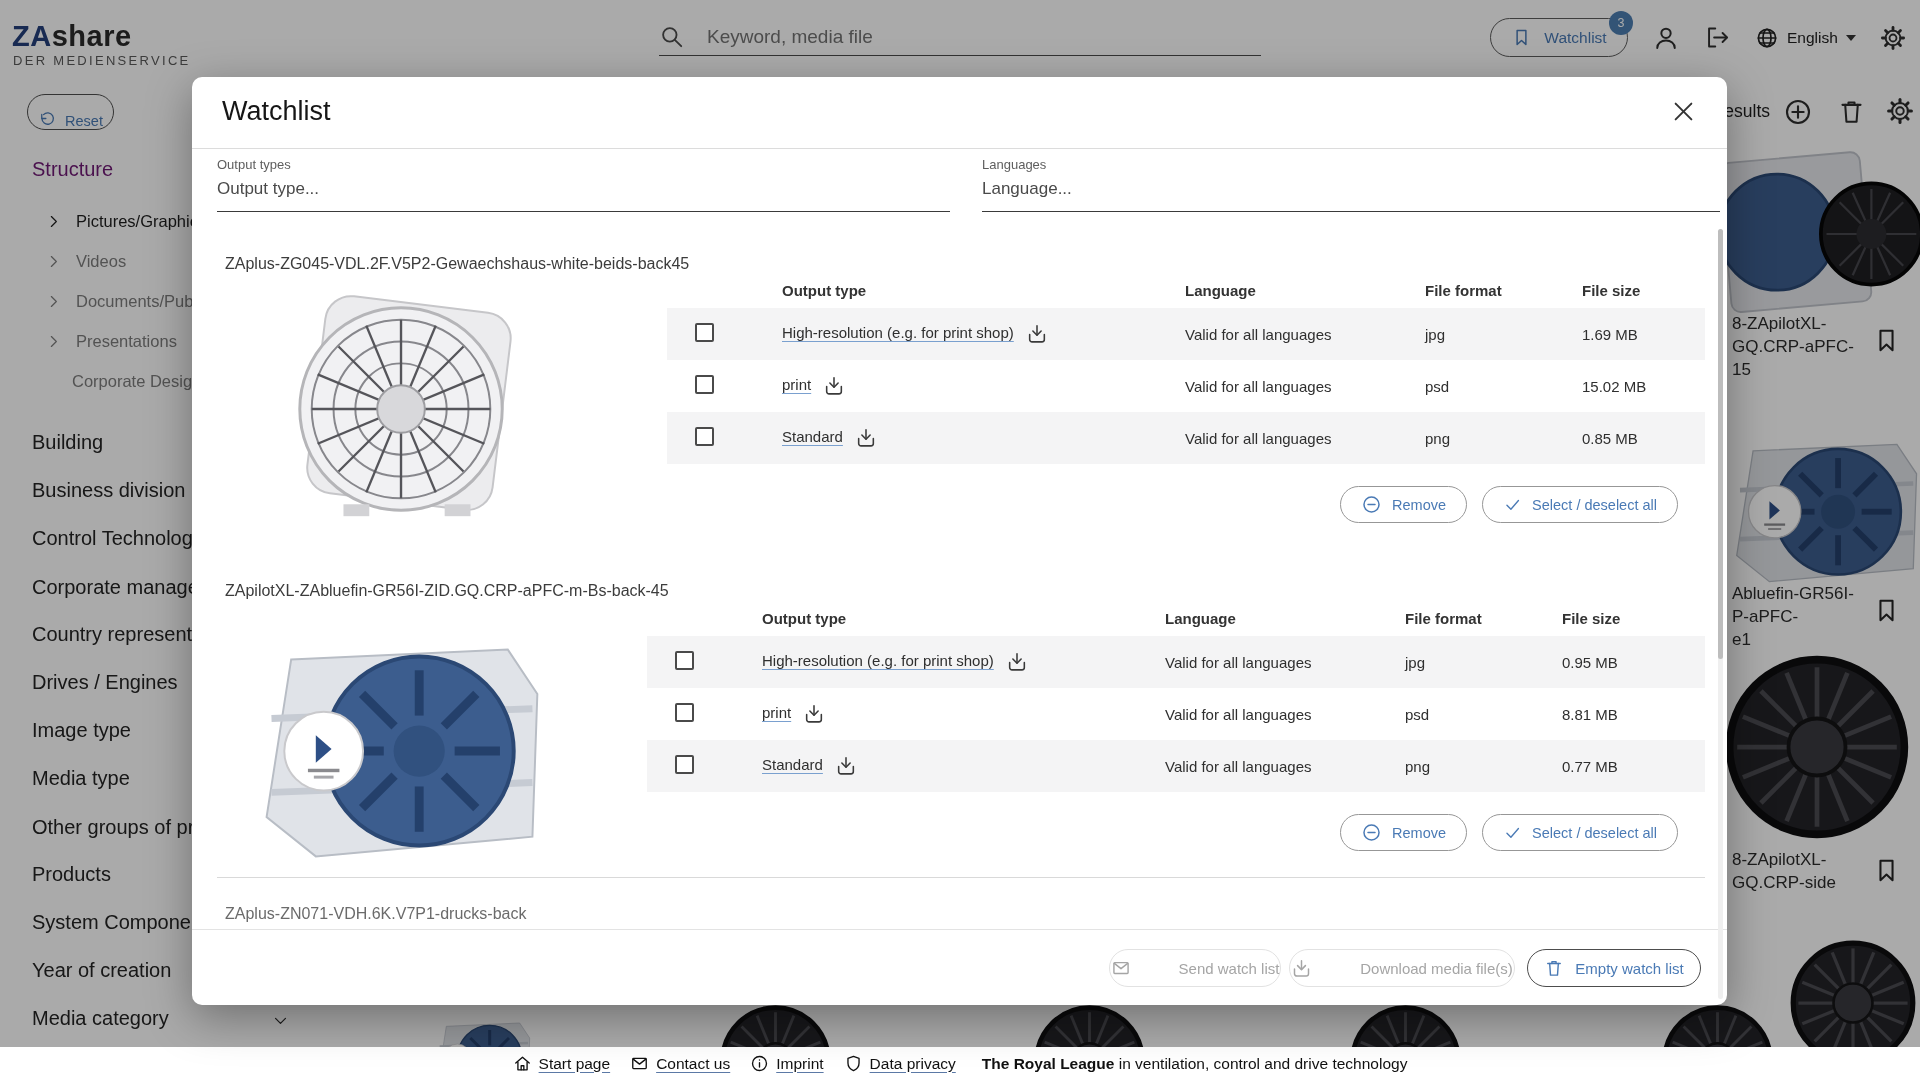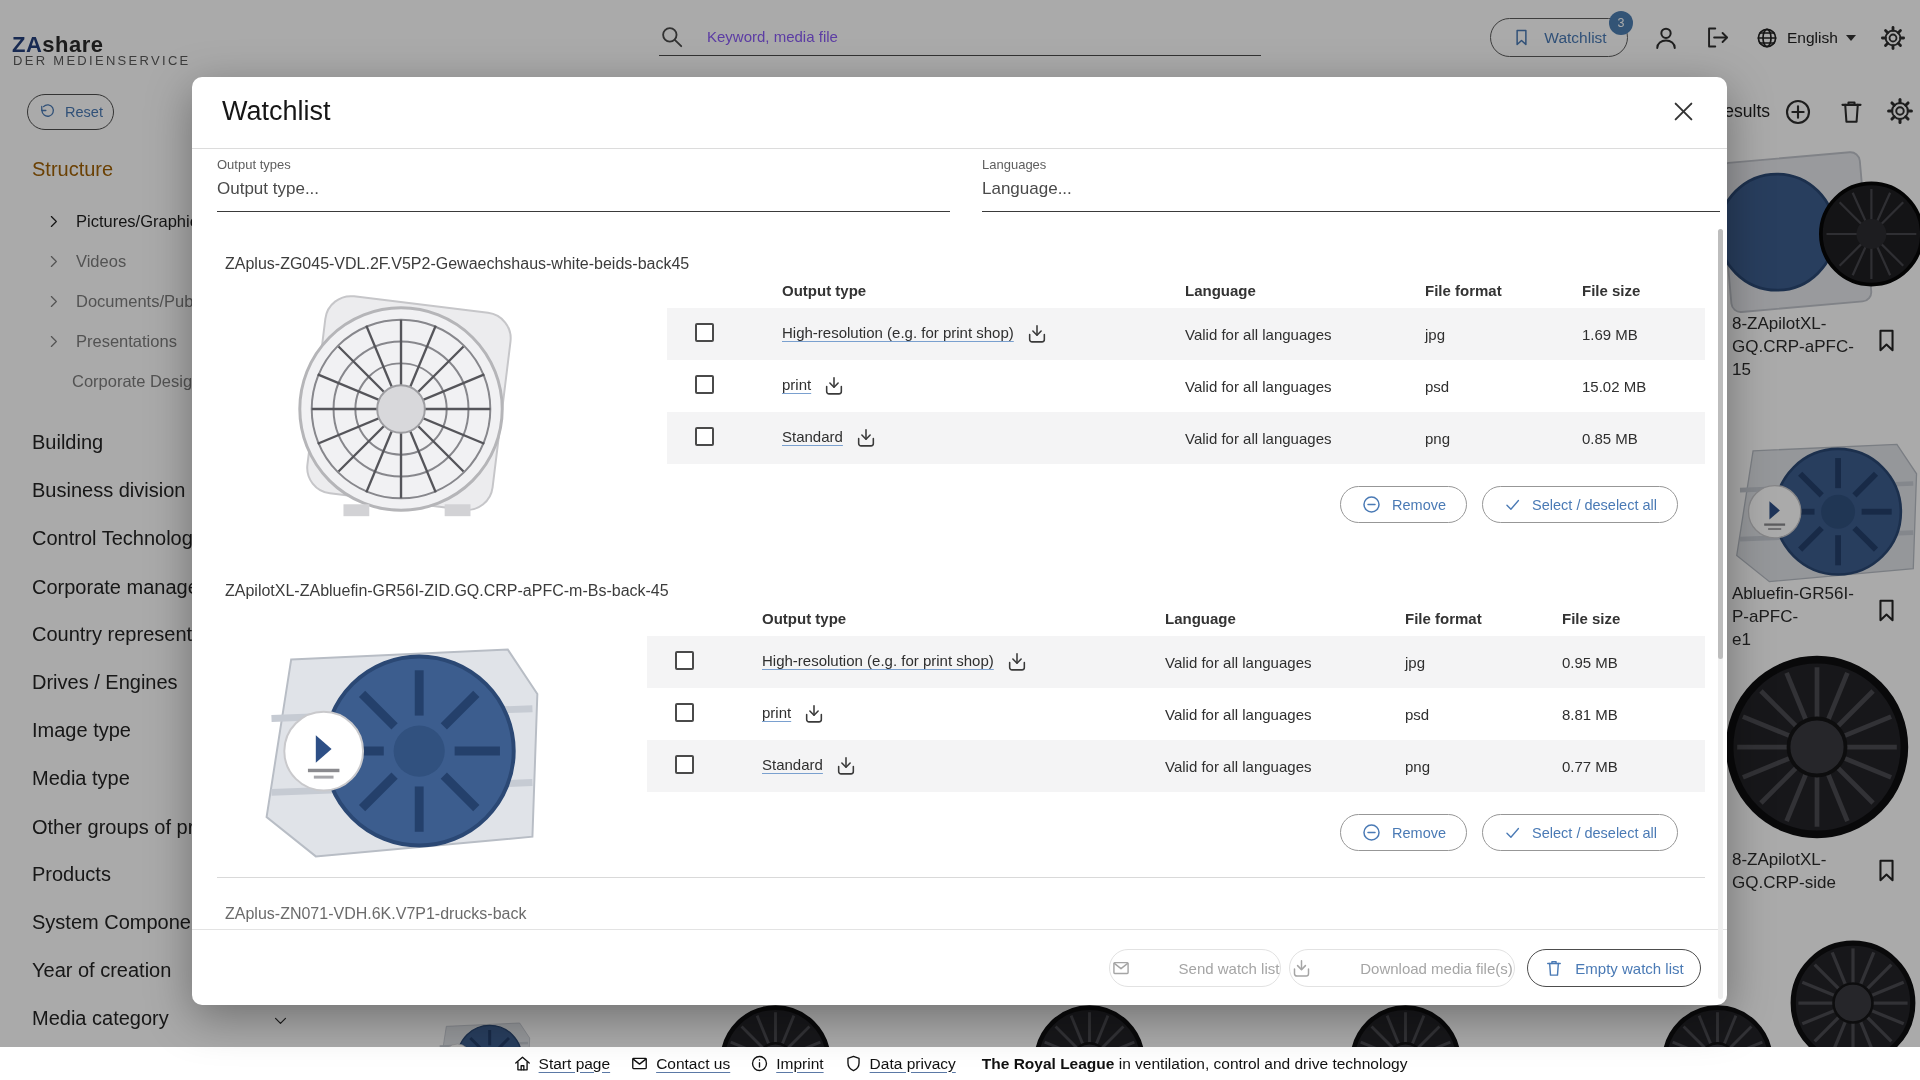--- a/index.html
+++ b/index.html
@@ -5,43 +5,43 @@
   * { margin:0; padding:0; box-sizing:border-box; }
   html,body { background:#888; }
   #app {
     position:relative; width:1920px; height:1080px; overflow:hidden;
     background:#ffffff; font-family:"Liberation Sans", sans-serif; color:#222;
   }
   svg.ic { display:inline-block; vertical-align:middle; fill:none; stroke:currentColor;
            stroke-width:1.7; stroke-linecap:round; stroke-linejoin:round; }
 
   
-  .logo-line1 { position:absolute; left:12px; top:32px; font-size:22px; font-weight:bold; letter-spacing:.5px; }
+  .logo-line1 { position:absolute; left:12px; top:20px; font-size:29px; font-weight:bold; letter-spacing:.5px; }
   .logo-za   { color:#24407c; }
   .logo-share{ color:#2b2b2b; }
   .logo-tag  { position:absolute; left:13px; top:53px; font-size:13px; letter-spacing:2.3px; color:#5a5a5a; }
   .searchbar { position:absolute; left:659px; top:18px; width:602px; height:38px;
                border-bottom:1.5px solid #4c4c4c; display:flex; align-items:center; gap:22px; color:#4b4b4b; }
-  .searchbar .ph { font-size:15px; color:#8b5cf6; }
+  .searchbar .ph { font-size:19px; color:#737373; }
   .hdr-right { position:absolute; top:0; left:1490px; height:75px; display:flex; align-items:center; gap:24px; color:#2f2f2f; }
   .pill { display:flex; align-items:center; justify-content:center; border-radius:20px; background:#fff; }
   .watchlist-btn { position:relative; width:138px; height:39px; border:1px solid #5d5d5d; color:#4a7ab5; gap:12px; font-size:15.5px; }
   .wl-badge { position:absolute; right:-6px; top:-8px; width:24px; height:24px; border-radius:50%;
               background:#4d7eb2; color:#fff; font-size:12.5px; display:flex; align-items:center; justify-content:center; }
   .lang-sel { display:flex; align-items:center; gap:8px; font-size:15.5px; color:#222; }
   .caret-down { width:0; height:0; border-left:5px solid transparent; border-right:5px solid transparent; border-top:6px solid #333; }
 
   
   .results-label { position:absolute; left:1560px; top:101px; width:210px; text-align:right; font-size:17.5px; color:#1f1f1f; }
   .tb-icon { position:absolute; top:97px; color:#2e2e2e; }
 
   
   .reset-btn { position:absolute; left:27px; top:94px; width:87px; height:36px; border:1px solid #4e4e4e;
-               border-radius:19px; color:#4a7ab5; font-size:14.5px; gap:9px; }
-  .side-head { position:absolute; left:32px; font-size:20px; color:#a16207; }
+               border-radius:19px; color:#4a7ab5; font-size:14.5px; gap:9px;align-items:flex-end; }
+  .side-head { position:absolute; left:32px; font-size:20px; color:#701a75; }
   .tree-item { position:absolute; left:45px; display:flex; align-items:center; gap:14px; font-size:16.5px; white-space:nowrap; }
   .tree-item.active { color:#1f1f1f; }
   .tree-item.muted  { color:#7d7d7d; }
   .tree-leaf { position:absolute; left:72px; font-size:16.5px; color:#7d7d7d; white-space:nowrap; }
   .facet { position:absolute; left:32px; font-size:20px; color:#242424; white-space:nowrap; }
   .mc-chevron { position:absolute; left:272px; top:1012px; color:#2a2a2a; }
 
   
   .card-caption { position:absolute; font-size:17px; line-height:23px; color:#2c2c2c; white-space:nowrap; }
   .card-bookmark { position:absolute; color:#232323; }

